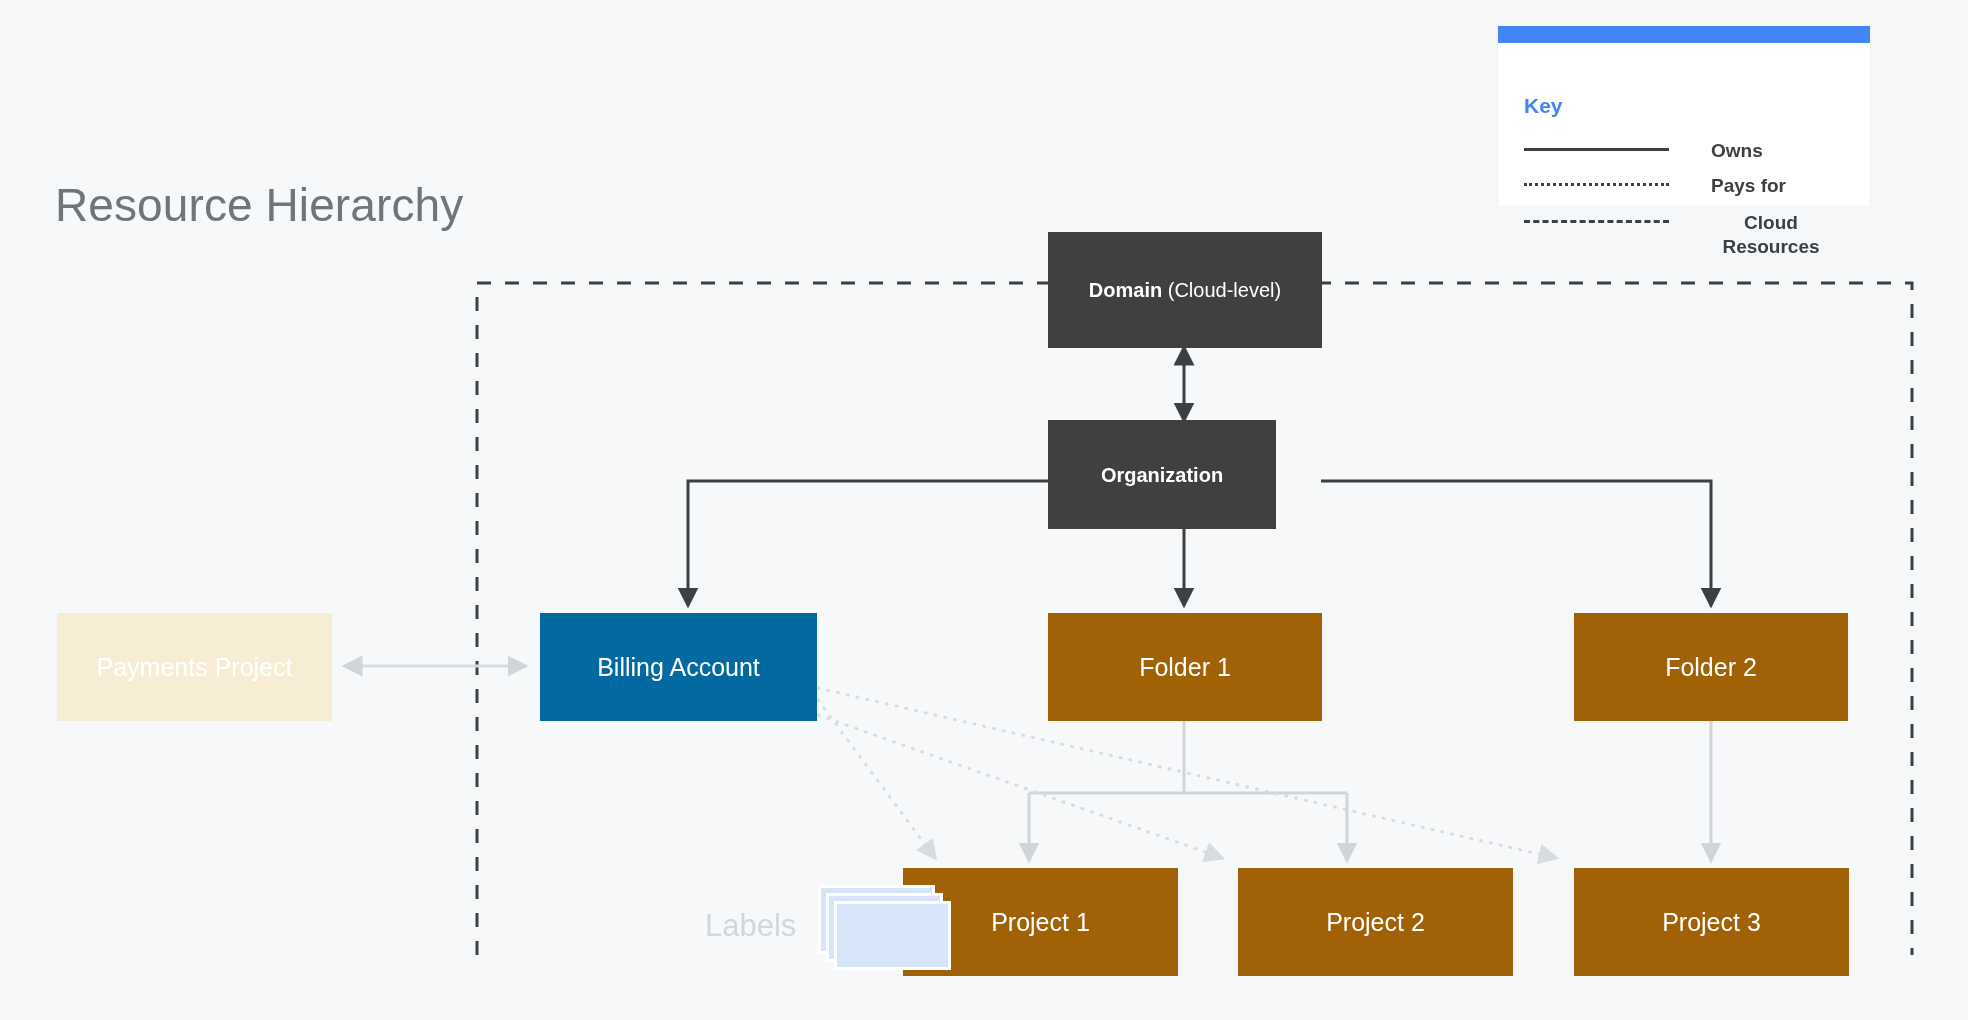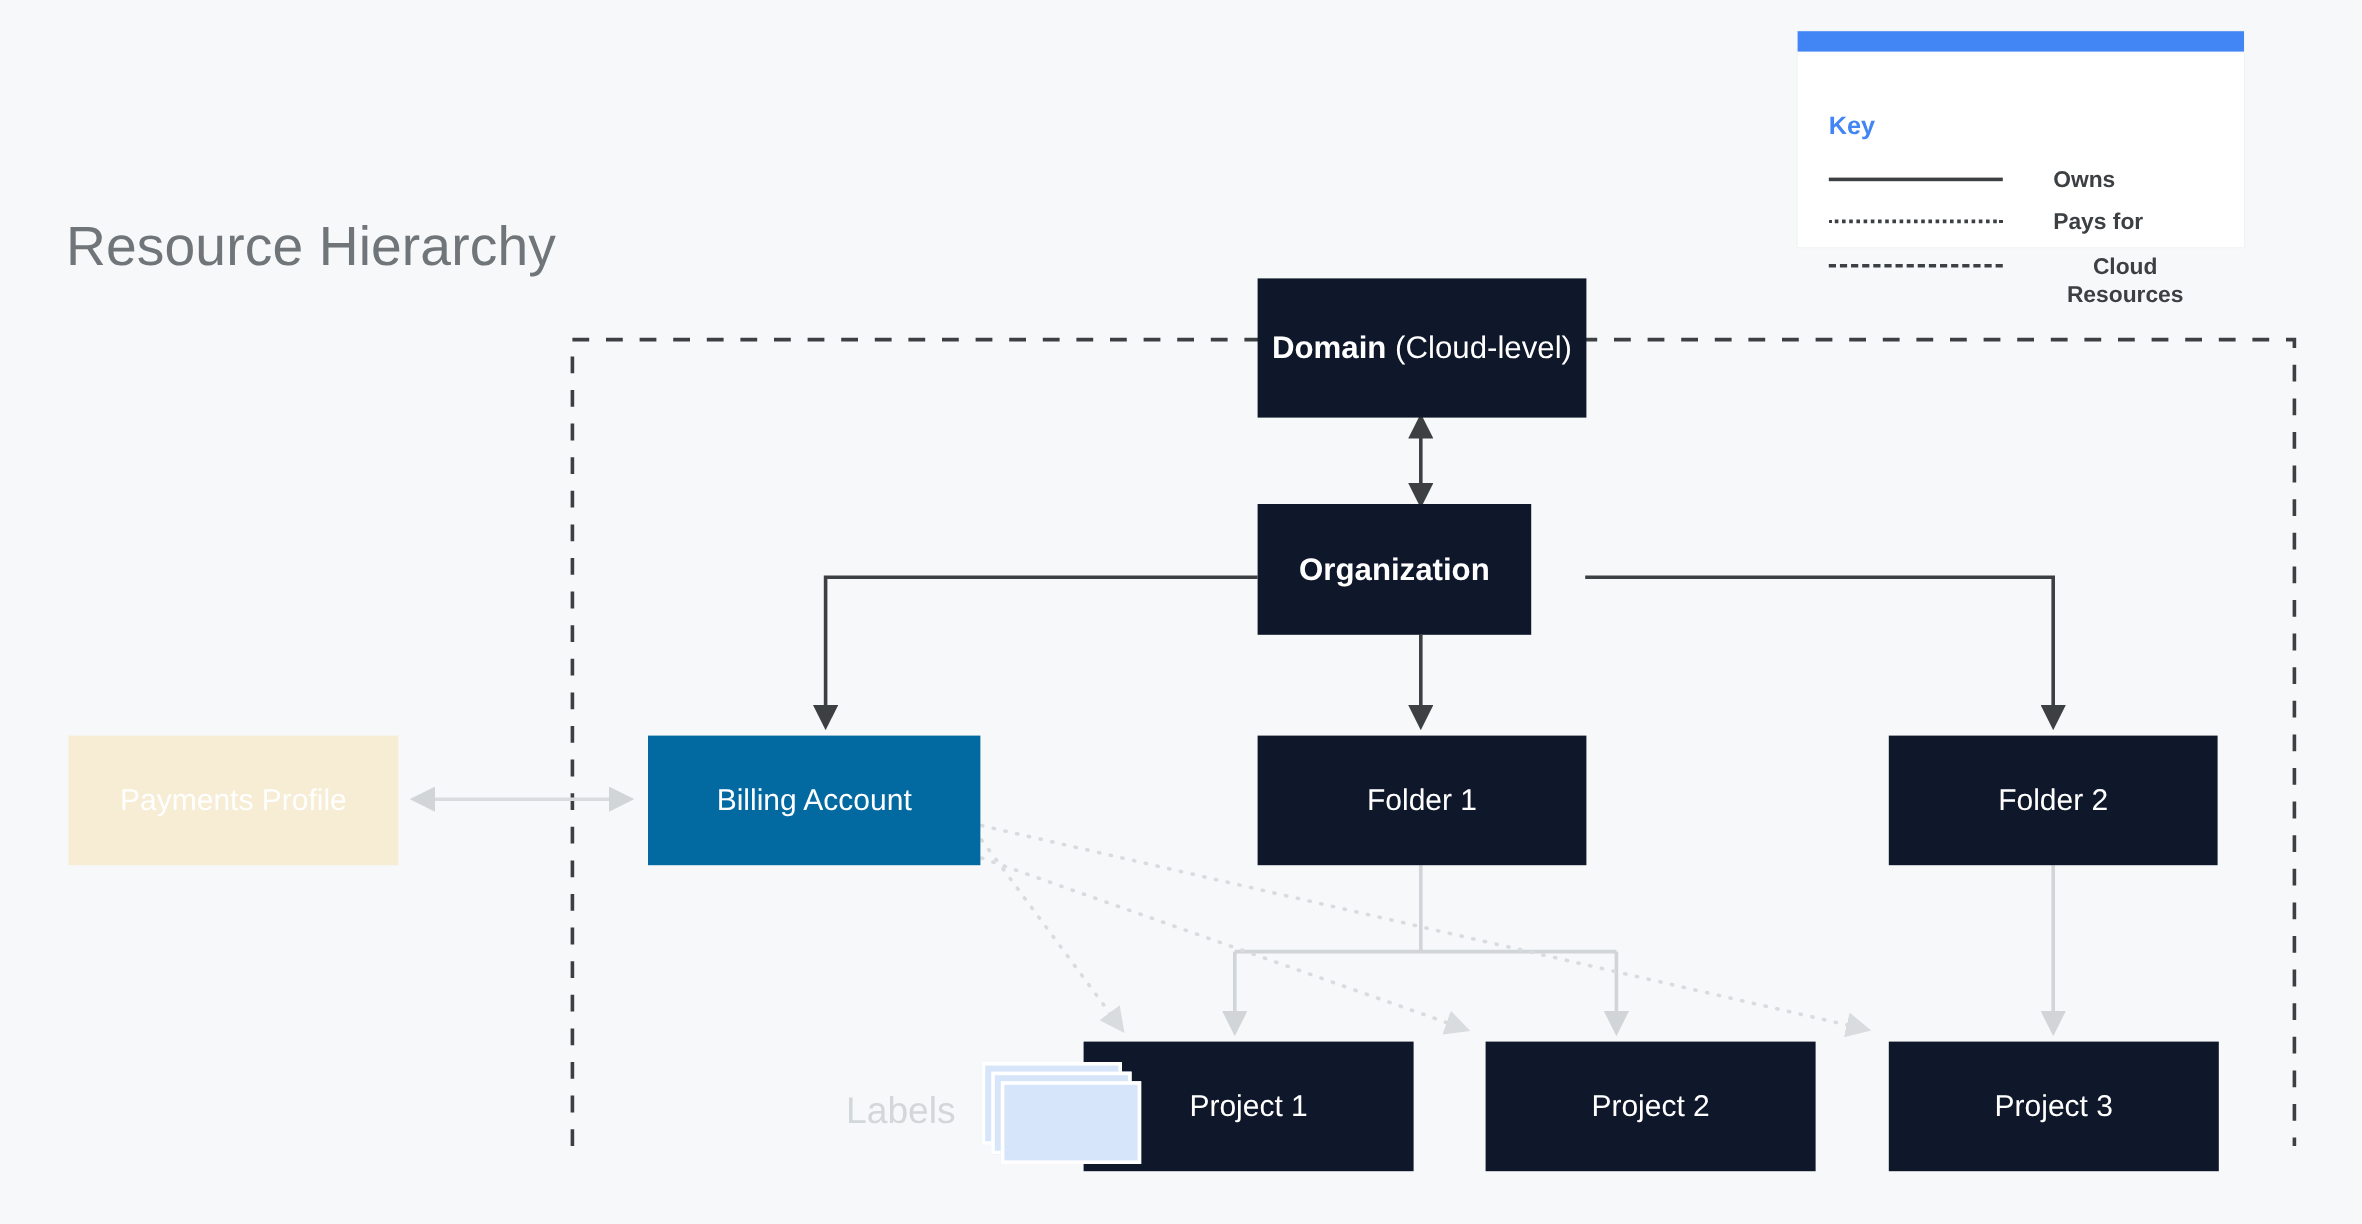--- a/index.html
+++ b/index.html
@@ -45,41 +45,41 @@
   .node {
     position: absolute;
     display: flex;
     align-items: center;
     justify-content: center;
     box-sizing: border-box;
     text-align: center;
     line-height: 1.2;
   }
   .node-red {
-    background: #0f172a;
-    color: #ffffff;
-    font-size: 26px;
+    background: #404040;
+    color: #ffffff;
+    font-size: 20px;
   }
   .node-red .strong { font-weight: 700; }
   .node-red .light  { font-weight: 400; }
 
   .node-cream {
     background: #f7ecd4;
     color: #ffffff;
     font-size: 25px;
     font-weight: 400;
   }
   .node-green {
     background: #0369a1;
     color: #ffffff;
     font-size: 25px;
     font-weight: 400;
   }
   .node-blue {
-    background: #0f172a;
+    background: #a16207;
     color: #ffffff;
     font-size: 25px;
     font-weight: 400;
   }
 
   
   #labels-text {
     position: absolute;
     left: 705px;
     top: 908px;
@@ -203,21 +203,21 @@
     <span>
       <span class="strong">Domain</span><span class="light"> (Cloud-level)</span>
     </span>
   </div>
 
   <div class="node node-red" style="left:1048px; top:420px; width:228px; height:109px;">
     <span class="strong">Organization</span>
   </div>
 
   <div class="node node-cream" style="left:57px; top:613px; width:275px; height:108px;">
-    <span>Payments Profile</span>
+    <span>Payments Project</span>
   </div>
 
   <div class="node node-green" style="left:540px; top:613px; width:277px; height:108px;">
     <span>Billing Account</span>
   </div>
 
   <div class="node node-blue" style="left:1048px; top:613px; width:274px; height:108px;">
     <span>Folder 1</span>
   </div>
 

